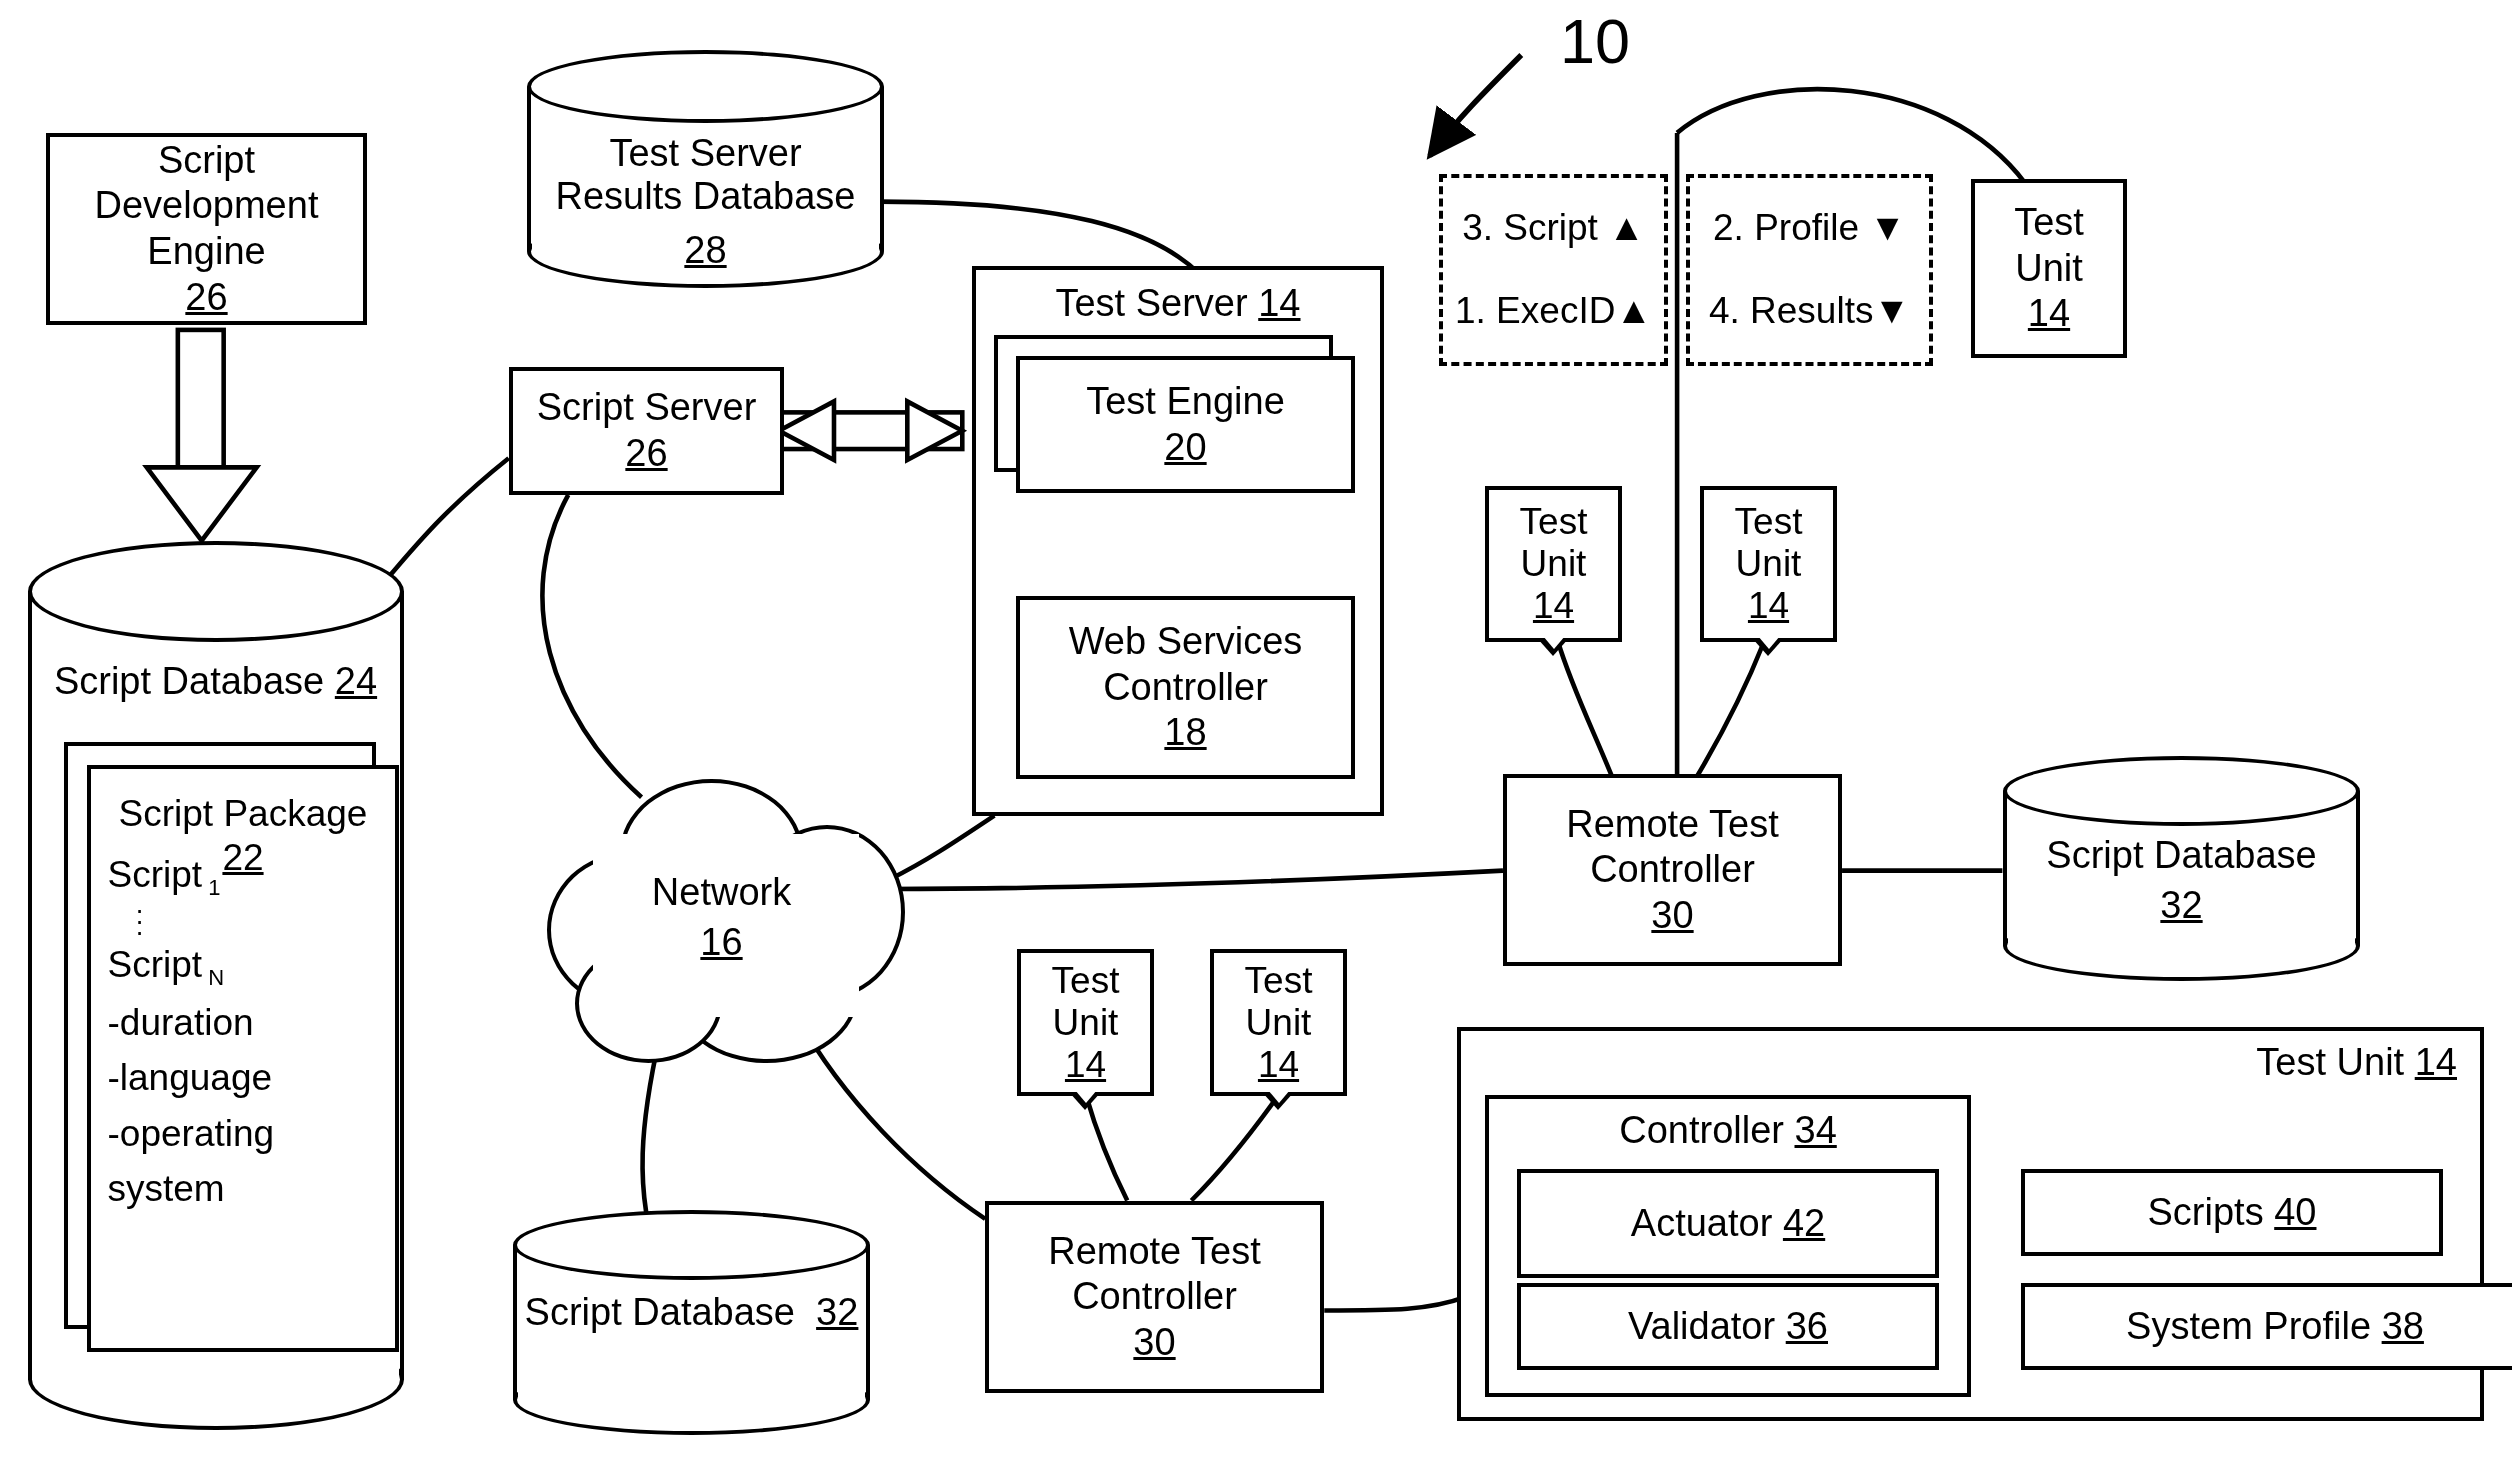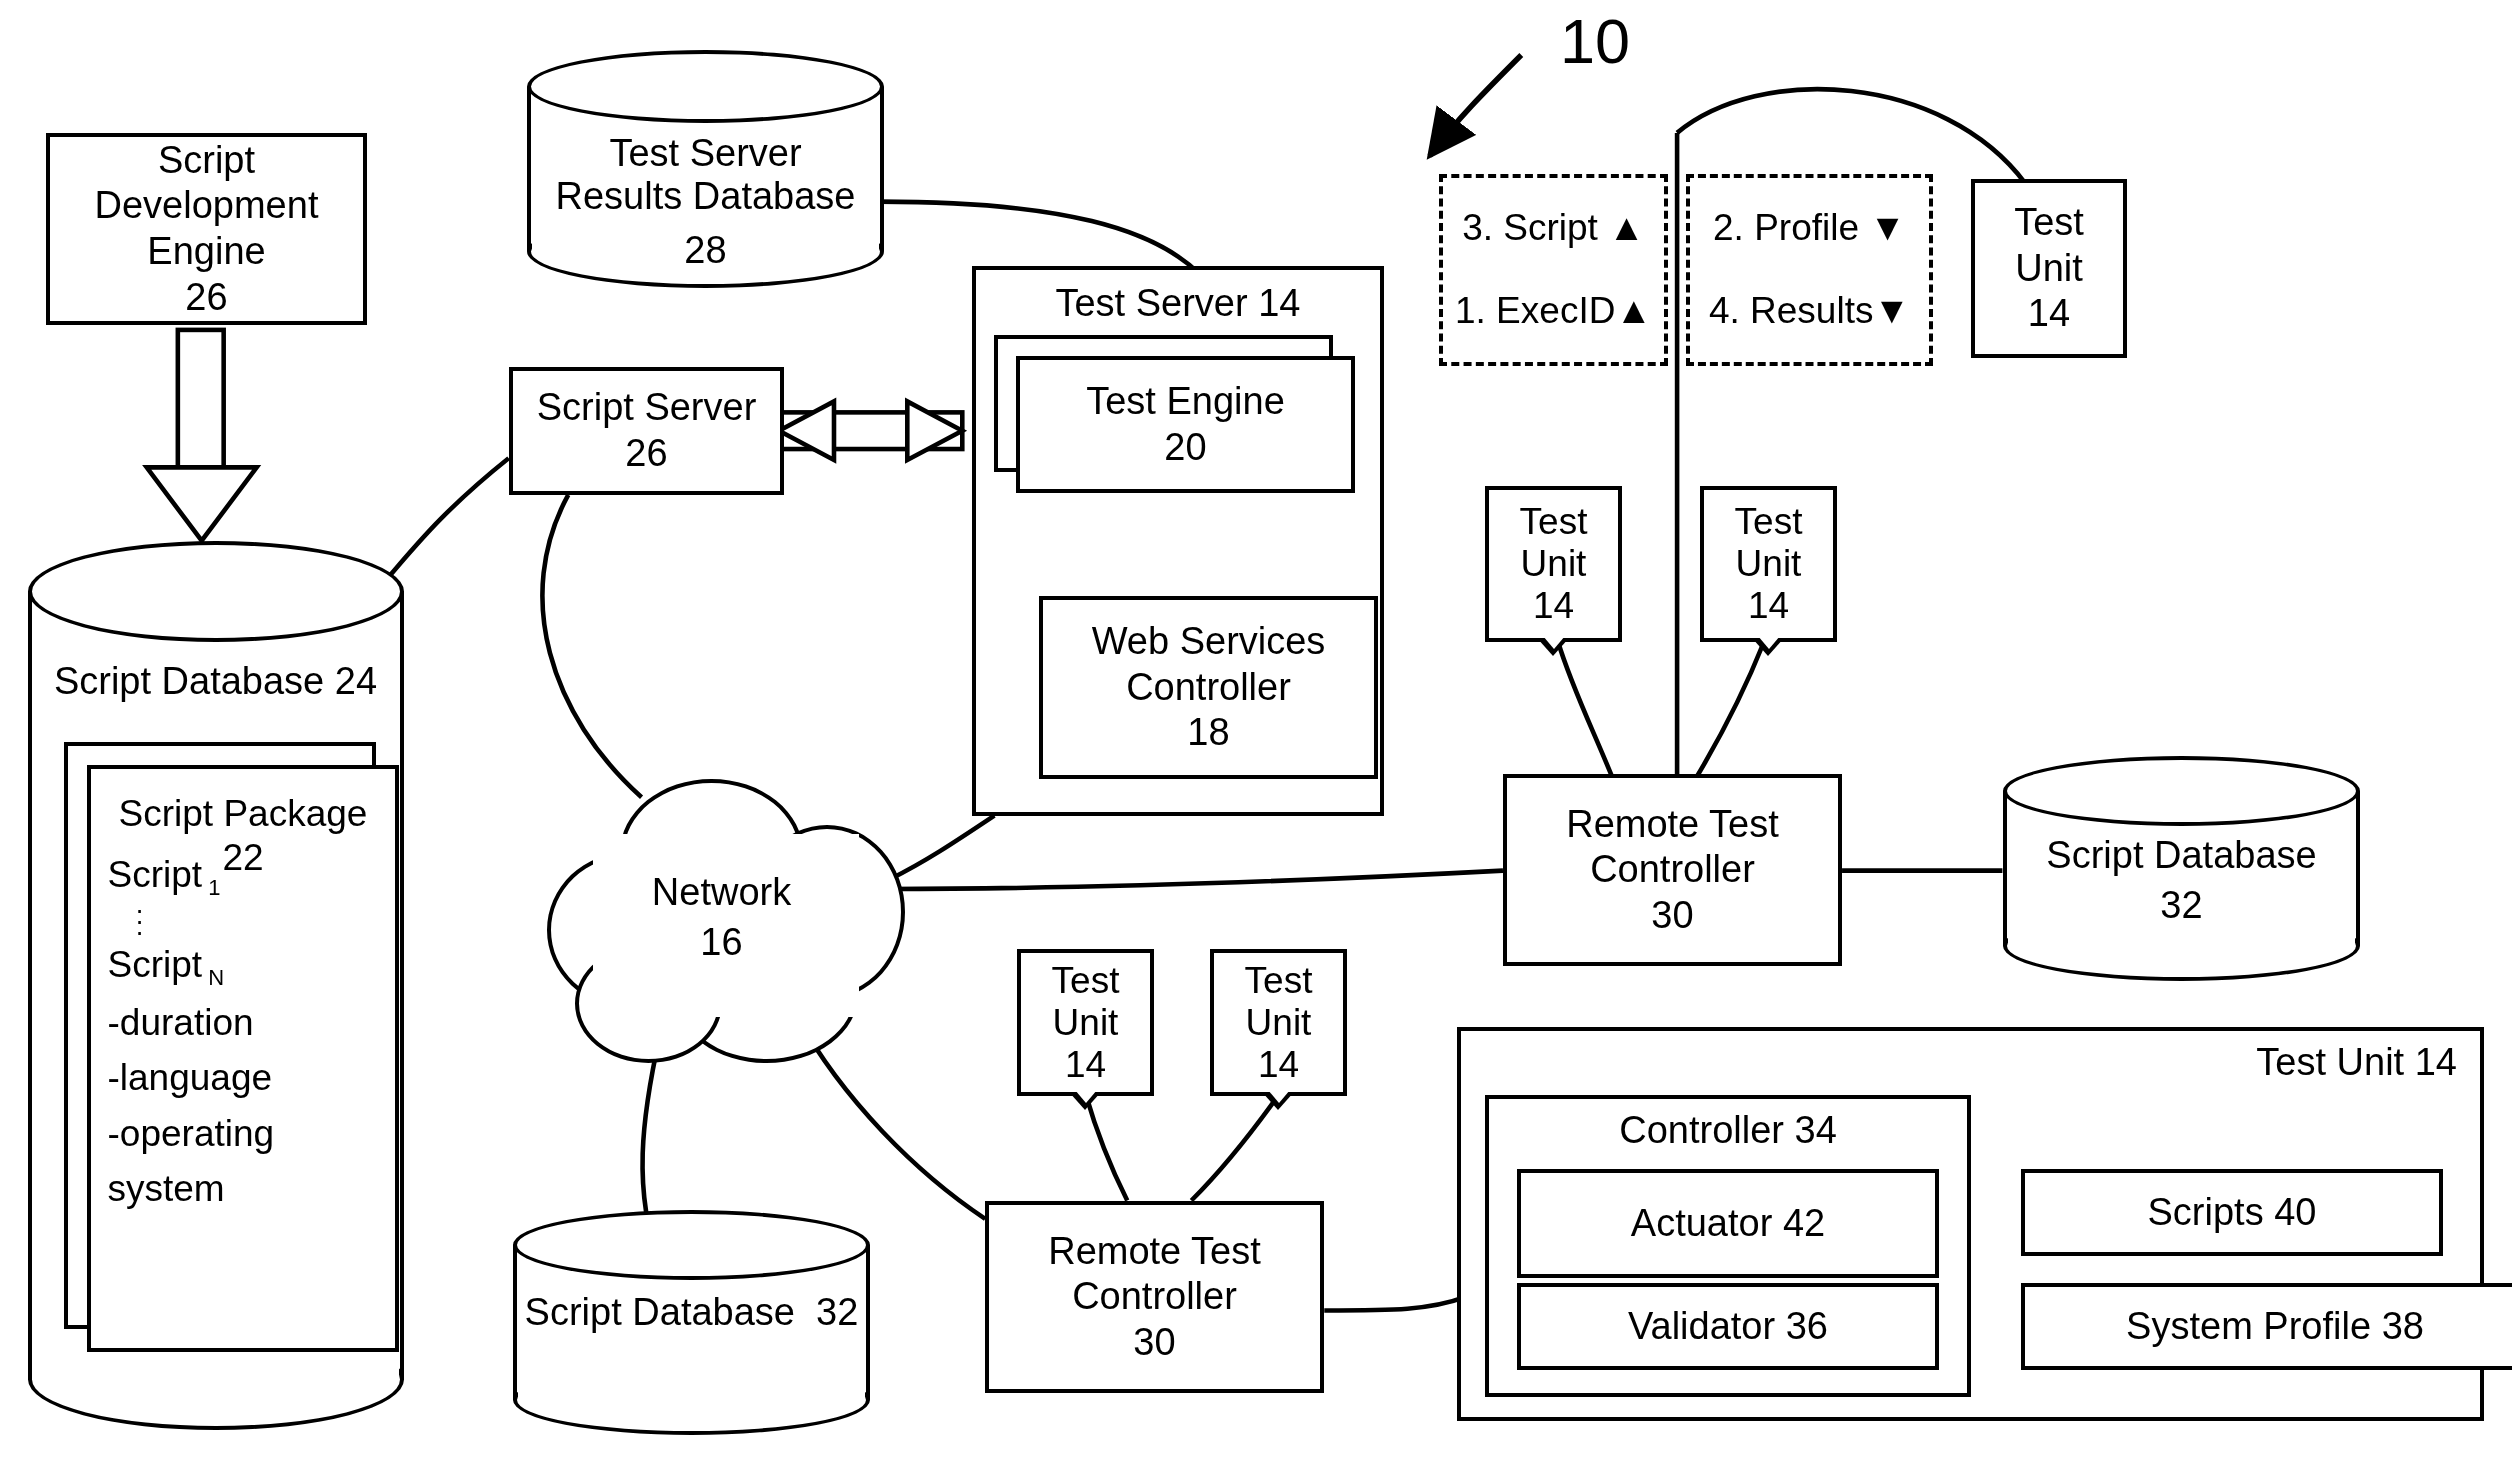--- a/index.html
+++ b/index.html
@@ -22,21 +22,21 @@
     display: flex;
     flex-direction: column;
     align-items: center;
     justify-content: center;
     text-align: center;
     font-size: 38px;
     line-height: 1.2;
   }
   .noborder { border: none; }
   .dashed { border-style: dashed; }
-  .num { }
+  .num { text-decoration: underline; }
 
   
   .cyl {
     position: absolute;
   }
   .cyl .body {
     position: absolute;
     left: 0; right: 0;
     border-left: 4.6px solid #000;
     border-right: 4.6px solid #000;
@@ -198,21 +198,21 @@
     <span class="num">14</span>
   </div>
 </div>
 
 <div class="stack-back" style="left:994px; top:335px; width:339px; height:137px;"></div>
 <div class="box" style="left:1016px; top:356px; width:339px; height:137px;">
   <div>Test Engine</div>
   <div class="num">20</div>
 </div>
 
-<div class="box" style="left:1016px; top:596px; width:339px; height:183px;margin-left:23px;">
+<div class="box" style="left:1016px; top:596px; width:339px; height:183px;">
   <div style="white-space:pre-line;">Web Services
 Controller</div>
   <div class="num">18</div>
 </div>
 
 <div class="cloud" style="left:538px; top:770px; width:367px; height:293px;">
   <div class="bump" style="left:9.2px; top:82px; width:165px; height:156px;"></div>
   <div class="bump" style="left:82px; top:9.2px; width:183px; height:147px;"></div>
   <div class="bump" style="left:211px; top:55px; width:156px; height:174px;"></div>
   <div class="bump" style="left:137px; top:156px; width:183px; height:137px;"></div>

